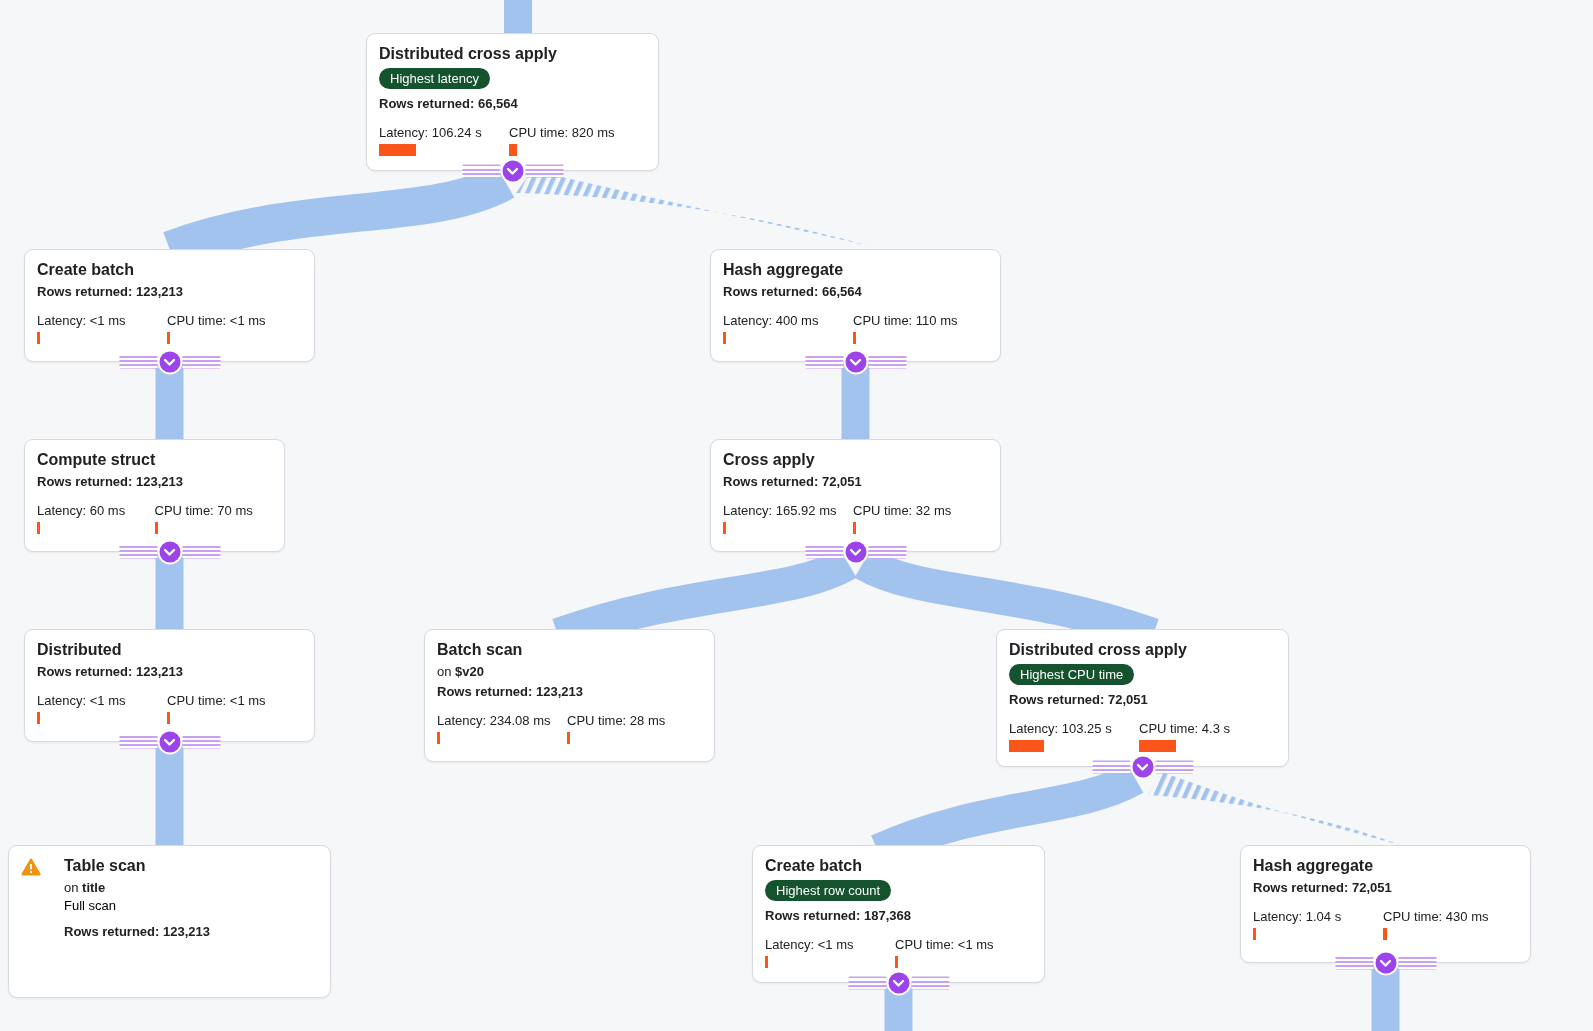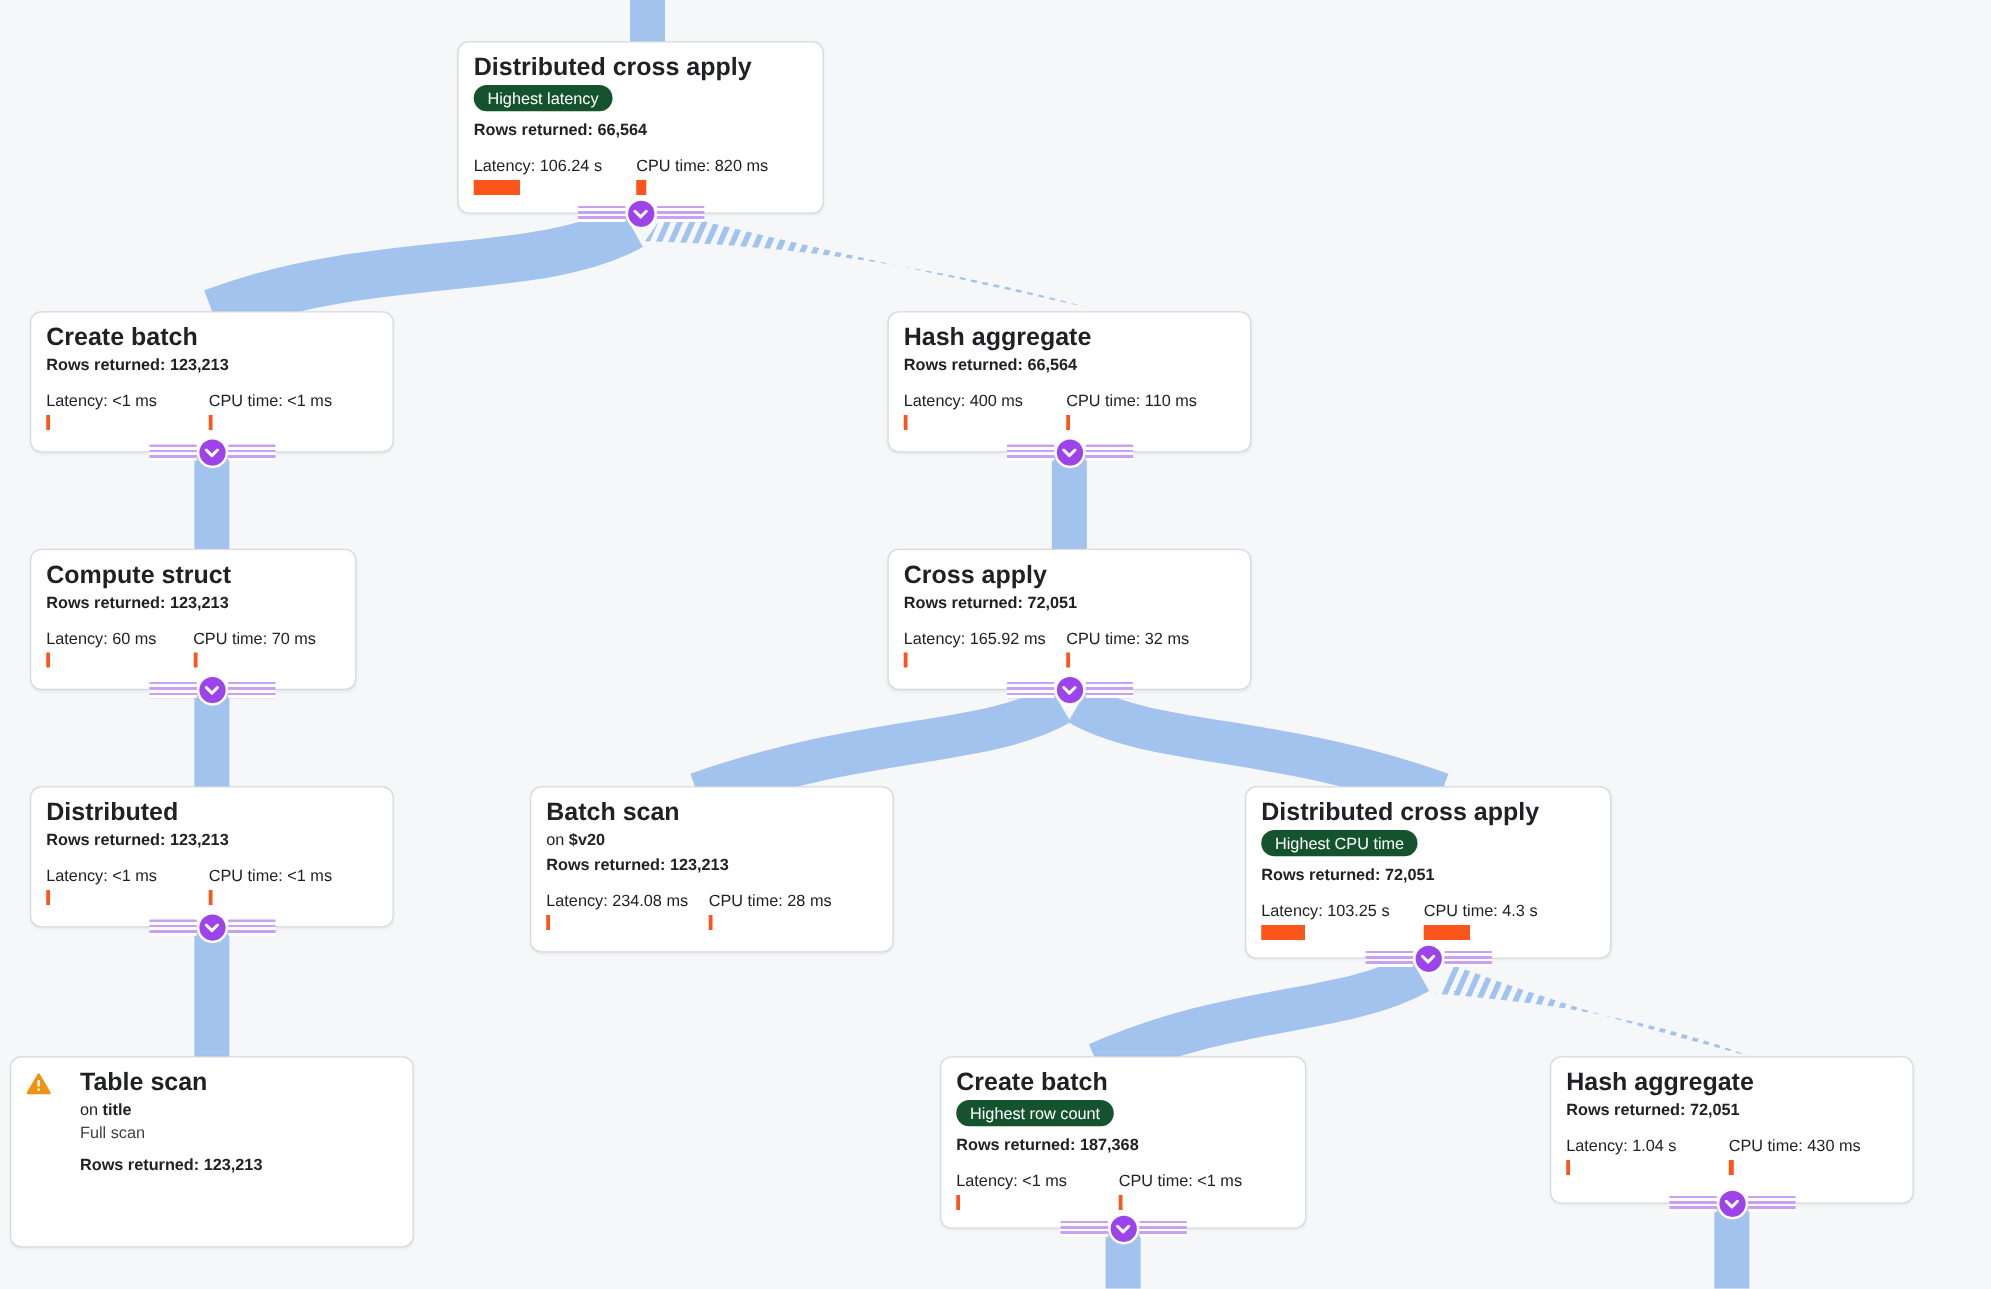--- a/index.html
+++ b/index.html
@@ -2,26 +2,26 @@
 <html><head>
 <meta charset="utf-8">
 <style>
   html,body{margin:0;padding:0;}
   body{background:#f6f7f9;font-family:"Liberation Sans",sans-serif;}
   #canvas{position:relative;width:1593px;height:1031px;overflow:hidden;background:#f6f7f9;}
   #edges{position:absolute;left:0;top:0;z-index:1;}
   .card{position:absolute;z-index:2;background:#ffffff;border:1px solid #d7dade;border-radius:9px;
         padding:10px 12px;box-sizing:border-box;color:#202124;font-size:13px;
         box-shadow:0 1px 2px rgba(60,64,67,.08);}
-  .title{font-size:20px;font-weight:600;line-height:20px;margin-bottom:3px;}
+  .title{font-size:16px;font-weight:600;line-height:20px;margin-bottom:3px;}
   .badge{display:inline-block;background:#14532d;color:#ffffff;border-radius:11px;
          padding:3px 11px;font-size:13px;line-height:15px;margin:1px 0 6px;}
   .online{line-height:17px;margin-bottom:1px;}
   .online b{font-weight:700;}
-  .note{color:#404040;line-height:17px;margin-bottom:9px;}
+  .note{color:#000000;line-height:17px;margin-bottom:9px;}
   .rows{font-weight:600;line-height:17px;margin-bottom:13px;}
   .metrics{display:flex;}
   .metric{width:130px;}
   .mlabel{font-weight:400;line-height:16px;white-space:nowrap;}
   .bar{height:12px;width:3px;background:#fb551c;margin-top:3px;}
   .ts-grid{display:grid;grid-template-columns:31px 1fr;gap:12px;}
   .warnbox{margin-top:2px;}
   .collapse{position:absolute;z-index:3;display:flex;align-items:center;gap:2px;
             transform:translate(-50%,-50%);cursor:pointer;}
   .grip{width:38px;height:13px;border-radius:1px;

